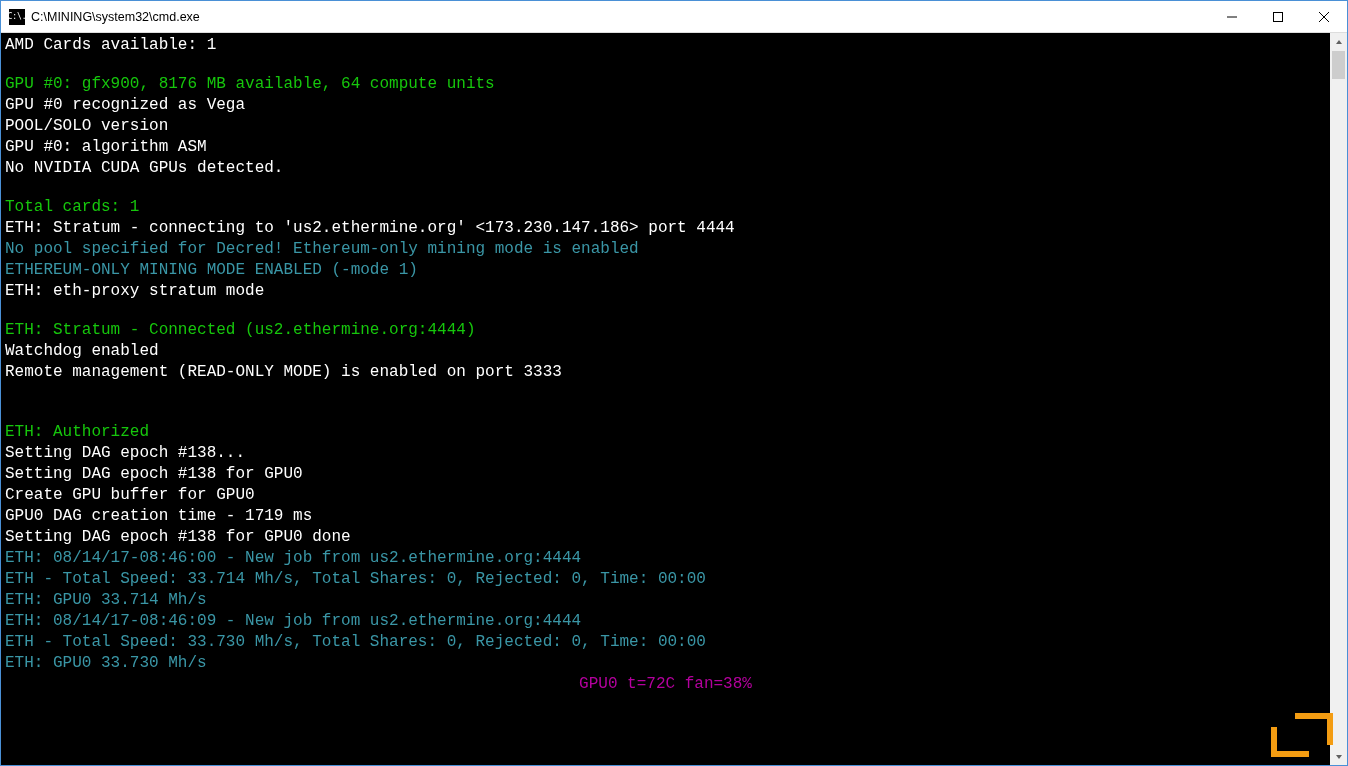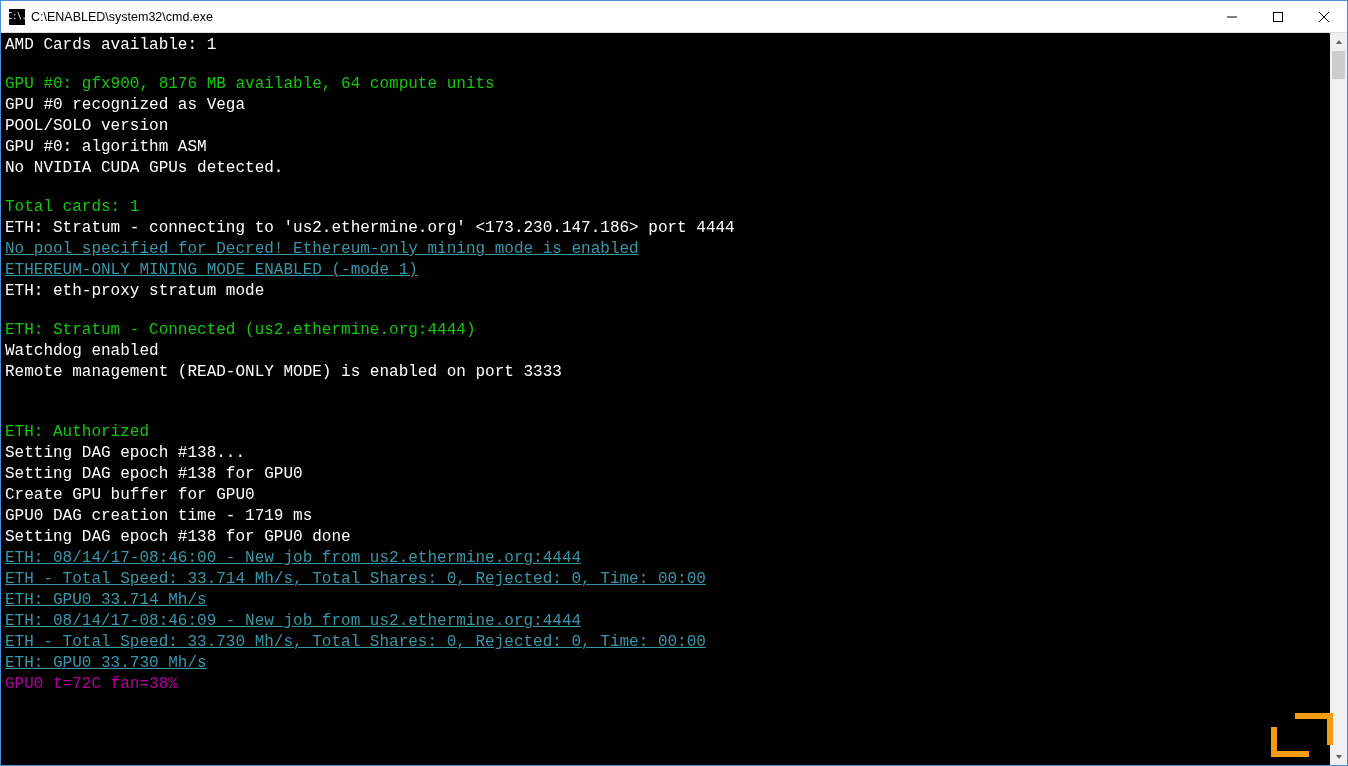--- a/index.html
+++ b/index.html
@@ -96,39 +96,39 @@
     .scroll-thumb {
       position: absolute;
       left: 2px;
       right: 2px;
       top: 18px;
       height: 28px;
       background: #cdcdcd;
     }
     .c-white  { color: #ffffff; }
     .c-green  { color: #16c60c; margin-top: 18px; }
-    .c-cyan   { color: #3a96a6; text-decoration: underline; }
-    .c-magenta{ color: #b4009e; }
+    .c-cyan   { color: #3a96a6; }
+    .c-magenta{ color: #b4009e; text-align: center; }
     .watermark {
       position: absolute;
       right: 10px;
       bottom: 6px;
       width: 70px;
       height: 50px;
       pointer-events: none;
     }
     .watermark svg { width: 100%; height: 100%; }
   </style>
 </head>
 <body>
 
 <div class="window">
   <div class="titlebar">
     <span class="app-icon">C:\.</span>
-    <span class="title">C:\ENABLED\system32\cmd.exe</span>
+    <span class="title">C:\MINING\system32\cmd.exe</span>
     <div class="win-controls">
       <div class="win-btn">
         <svg width="10" height="10" viewBox="0 0 10 10">
             <path d="M0 5 H10" stroke="#000" stroke-width="1"></path>
           </svg>
       </div>
       <div class="win-btn">
         <svg width="10" height="10" viewBox="0 0 10 10">
             <rect x="0.5" y="0.5" width="9" height="9" fill="none" stroke="#000" stroke-width="1"></rect>
           </svg>

